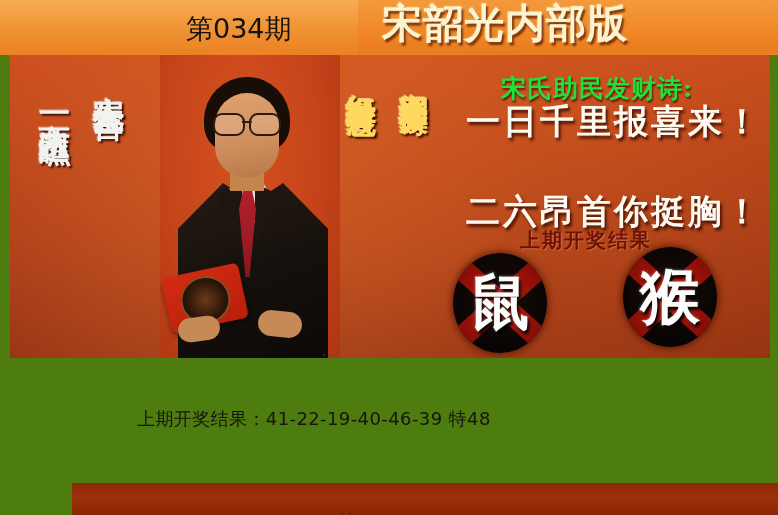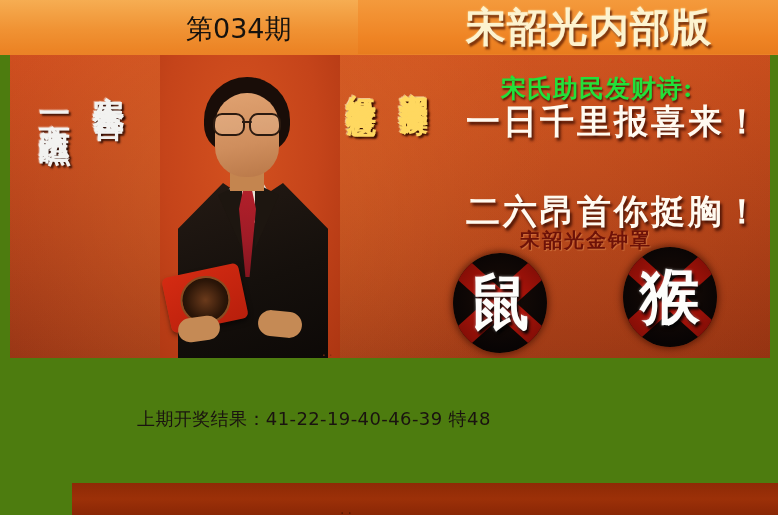--- a/index.html
+++ b/index.html
@@ -16,24 +16,24 @@
     background:linear-gradient(180deg,#f6a94a 0%,#ef8a2b 55%,#eb8226 100%);}
   .header-left-grad{position:absolute;left:0;top:0;width:358px;height:50px;
     background:linear-gradient(180deg,#f6ad52 0%,#f09233 60%,#ec8425 100%);}
   .issue{position:absolute;left:186px;top:14px;font-size:27px;color:#16120e;
     font-family:"DejaVu Sans","Liberation Sans",sans-serif;font-weight:500;
     letter-spacing:0px;line-height:30px;white-space:nowrap;}
   .title-band{position:absolute;left:358px;top:0;width:420px;height:54px;
     background:linear-gradient(180deg,#f49a3c 0%,#ef8424 70%,#e87c1e 100%);}
   .title{position:absolute;left:382px;top:3px;width:330px;height:48px;
     font-size:40px;line-height:48px;white-space:nowrap;font-weight:bold;
-    font-family:Liberation Sans, sans-serif;
+    font-family:Liberation Mono, monospace;
     color:#fdf3cf;
     text-shadow:2px 3px 2px rgba(90,25,0,.75), 0 0 2px rgba(255,240,180,.9);
-    letter-spacing:1px;text-align:right;}
+    letter-spacing:1px;}
 
   
   .banner{position:absolute;left:10px;top:55px;width:760px;height:303px;
     background:linear-gradient(120deg,#c6421a 0%,#c2441b 18%,#c74a1c 45%,#c2451a 70%,#bb3f16 100%);
     overflow:hidden;}
   .banner-texture{position:absolute;inset:0;
     background:
       radial-gradient(circle at 30% 35%, rgba(230,110,45,.55) 0%, rgba(0,0,0,0) 55%),
       radial-gradient(circle at 72% 25%, rgba(215,95,35,.35) 0%, rgba(0,0,0,0) 60%),
       linear-gradient(180deg, rgba(255,150,60,.10) 0%, rgba(0,0,0,.22) 100%);}
@@ -168,21 +168,21 @@
       <div class="p-hand"></div>
       <div class="p-hand2"></div>
     </div>
 
     <div class="vcol vcol-gold col-c">红绿发财看波色</div>
     <div class="vcol vcol-gold col-d">宋韶光罗盘看波诗：</div>
 
     <div class="poem-head">宋氏助民发财诗:</div>
     <div class="poem-line poem-1">一日千里报喜来！</div>
     <div class="poem-line poem-2">二六昂首你挺胸！</div>
-    <div class="shield-label">宋韶光金钟罩</div>
+    <div class="shield-label">上期开奖结果</div>
 
     <div class="zodiac z1">
       <div class="x1"></div>
       <div class="x2"></div>
       <div class="ch">鼠</div>
     </div>
     <div class="zodiac z2">
       <div class="x1"></div>
       <div class="x2"></div>
       <div class="ch">猴</div>

